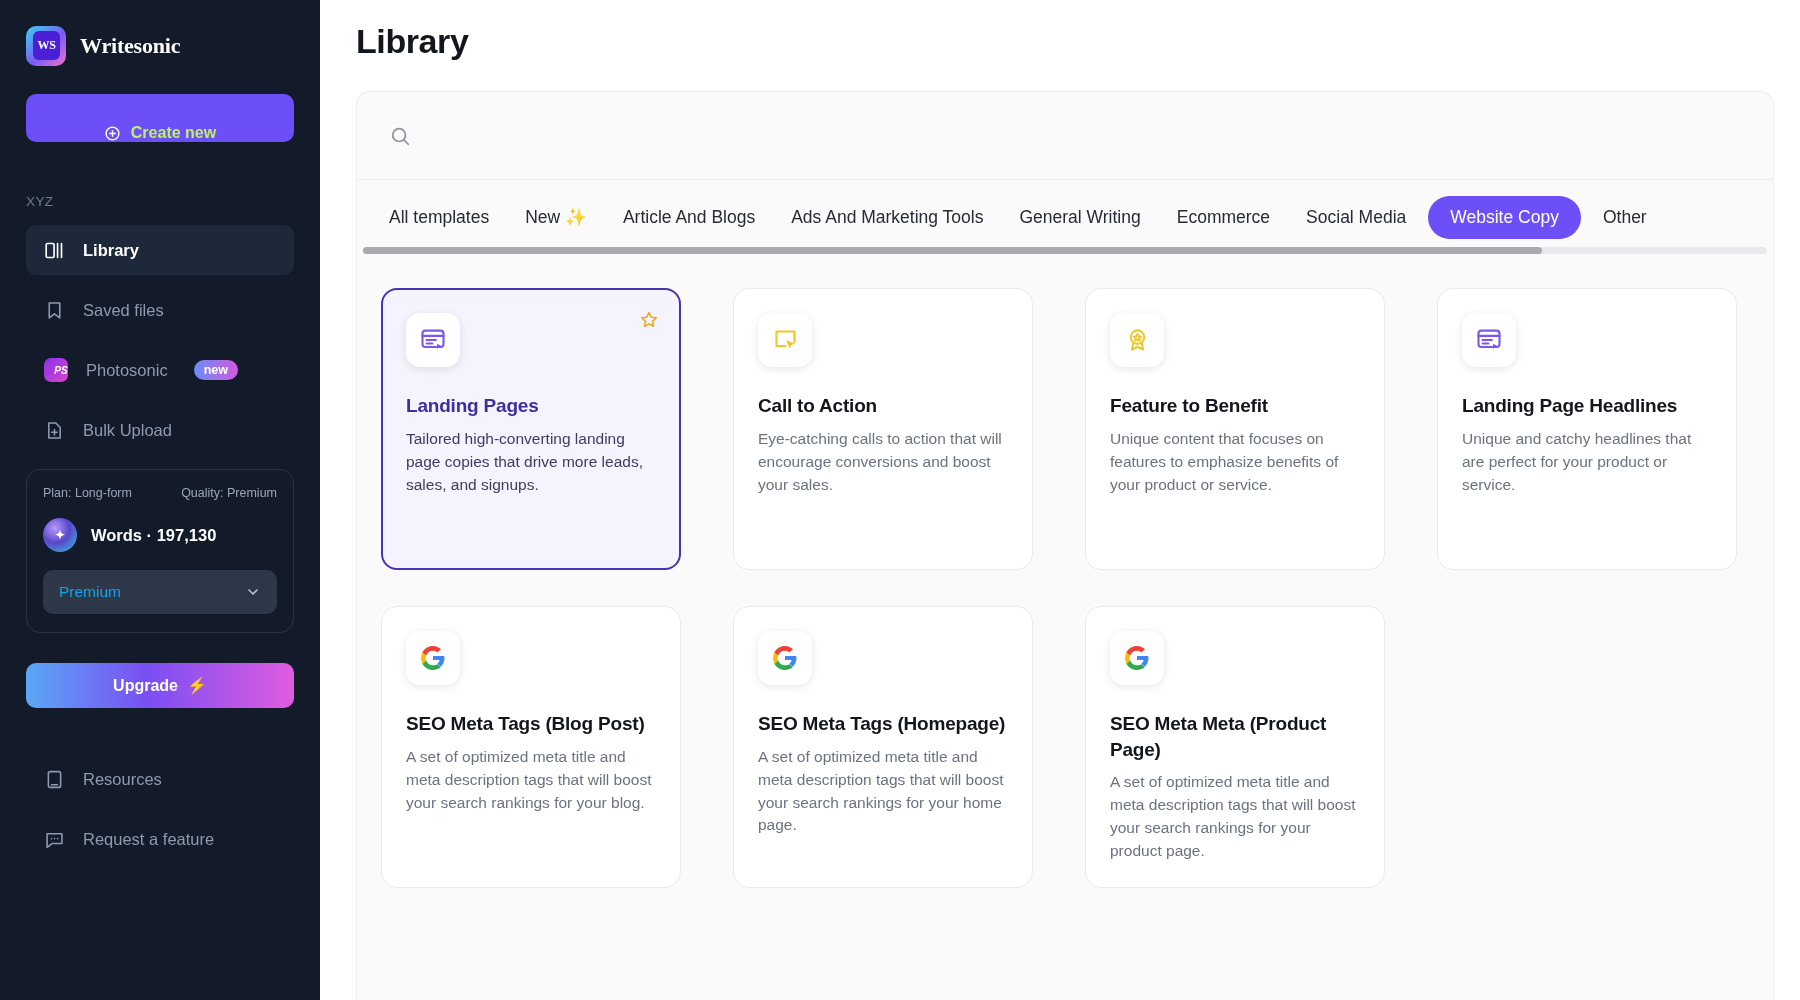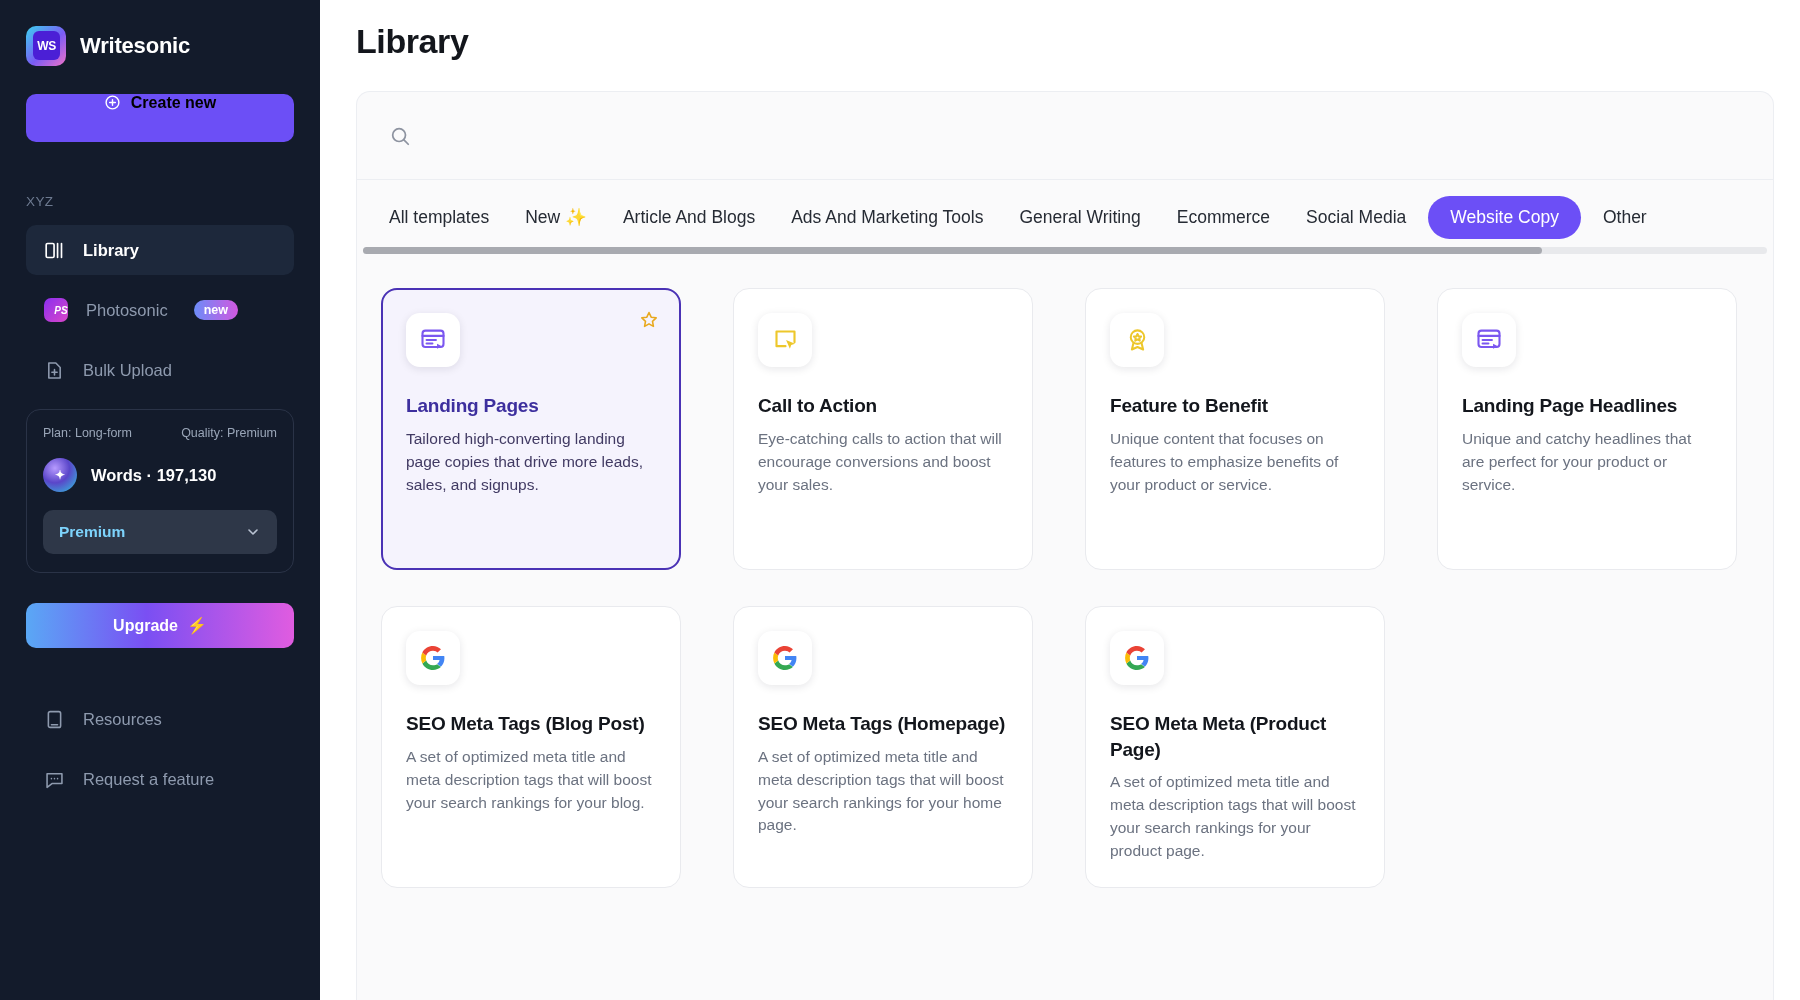--- a/index.html
+++ b/index.html
@@ -9,39 +9,39 @@
     background: #ffffff; overflow: hidden;
   }
   .app { display: flex; width: 1800px; height: 1000px; }
 
   
   .sidebar {
     width: 320px; height: 1000px; flex: 0 0 320px;
     background: #131b2b; color: #fff;
     padding: 0 26px; position: relative;
   }
-  .brand { display: flex; align-items: center; gap: 14px; padding-top: 20px; height: 72px; }
+  .brand { display: flex; align-items: center; gap: 14px; padding-top: 20px; height: 72px; font-family: Liberation Serif, serif; }
   .brand-logo {
     width: 40px; height: 40px; border-radius: 10px; position: relative;
     background: linear-gradient(135deg,#3bd3f0 0%,#7a5cf5 55%,#ef72c8 100%);
     flex: 0 0 40px;
   }
   .brand-logo .inner {
     position: absolute; left: 7px; top: 5px; width: 27px; height: 29px;
     background: #4b1fd6; border-radius: 6px;
     display: flex; align-items: center; justify-content: center;
     font-size: 12px; font-weight: 700; color: #fff; letter-spacing: -0.3px;
   }
   .brand-name { font-size: 22px; font-weight: 700; letter-spacing: -0.2px; }
 
   .create-btn {
     margin-top: 22px; width: 268px; height: 48px; border: none; cursor: pointer;
-    background: #6c4ff6; color: #000000; border-radius: 10px;
+    background: #6c4ff6; color: #bef264; border-radius: 10px;
     font-family: inherit; font-size: 16px; font-weight: 700;
-    display: flex; align-items: flex-start; justify-content: center; gap: 10px;
+    display: flex; align-items: flex-end; justify-content: center; gap: 10px;
   }
   .plus-ico { width: 17px; height: 17px; }
 
   .section-label {
     margin-top: 52px; font-size: 13.5px; color: #6d7a90; letter-spacing: 0.4px;
   }
 
   .nav { margin-top: 16px; }
   .nav-item {
     display: flex; align-items: center; gap: 18px; height: 50px;
@@ -74,21 +74,21 @@
     background: radial-gradient(circle at 35% 30%, #b79bff 0%, #5a46c9 45%, #2fc8e0 100%);
     display: flex; align-items: center; justify-content: center;
     font-size: 12px; color: #fff; font-weight: 700;
   }
   .words-text { font-size: 16.5px; font-weight: 700; color: #fff; }
   .premium-select {
     margin-top: 18px; height: 44px; border-radius: 10px; background: #2e3748;
     display: flex; align-items: center; justify-content: space-between;
     padding: 0 16px; cursor: pointer;
   }
-  .premium-select span { font-size: 15.5px; font-weight: 700; color: #7dd3fc; }
+  .premium-select span { font-size: 15.5px; font-weight: 400; color: #0ea5e9; }
 
   .upgrade-btn {
     margin-top: 30px; width: 268px; height: 45px; border: none; cursor: pointer;
     border-radius: 10px; color: #fff; font-family: inherit;
     font-size: 16px; font-weight: 700;
     background: linear-gradient(90deg,#5aa8f5 0%,#7a4ff3 45%,#e05ce0 100%);
     display: flex; align-items: center; justify-content: center; gap: 9px;
   }
   .bolt { font-size: 16px; }
 
@@ -191,20 +191,26 @@
     <nav class="nav">
 
       <div class="nav-item active">
         <svg class="nav-ico" viewBox="0 0 24 24" fill="none" stroke="currentColor" stroke-width="1.9">
           <rect x="2.5" y="4" width="9" height="16" rx="1.5"></rect>
             <path d="M15.5 4v16M20 4v16" stroke-linecap="round"></path>
         </svg>
         <span>Library</span>
       </div>
 
+      <div class="nav-item">
+        <svg class="nav-ico" viewBox="0 0 24 24" fill="none" stroke="currentColor" stroke-width="1.8">
+          <path d="M6 3.5h12v17l-6-4.6-6 4.6z" stroke-linejoin="round"></path>
+        </svg>
+        <span>Saved files</span>
+      </div>
 
       <div class="nav-item">
         <span class="ps-badge">PS</span>
         <span>Photosonic</span>
         <span class="new-chip">new</span>
       </div>
 
       <div class="nav-item">
         <svg class="nav-ico" viewBox="0 0 24 24" fill="none" stroke="currentColor" stroke-width="1.8">
           <path d="M5.5 3.5h8l5 5v12h-13z" stroke-linejoin="round"></path>

